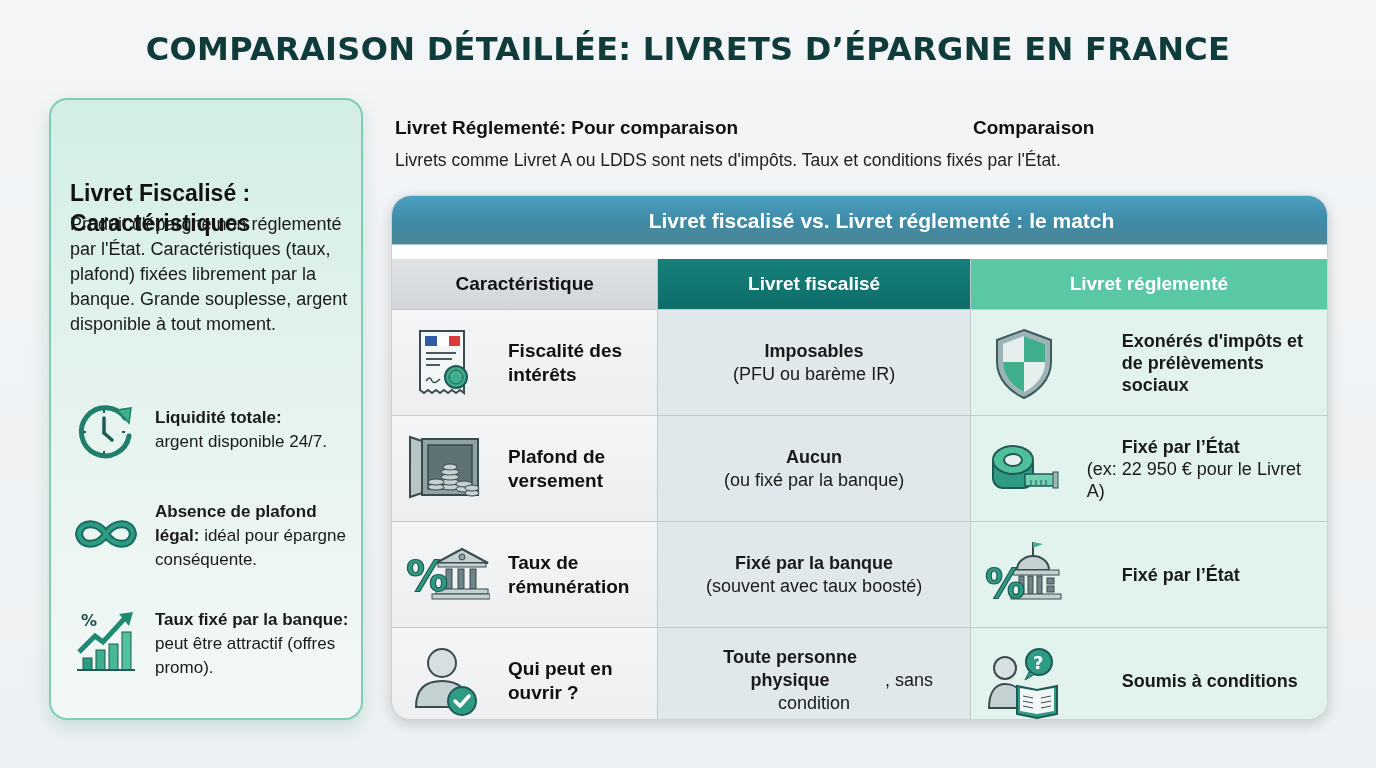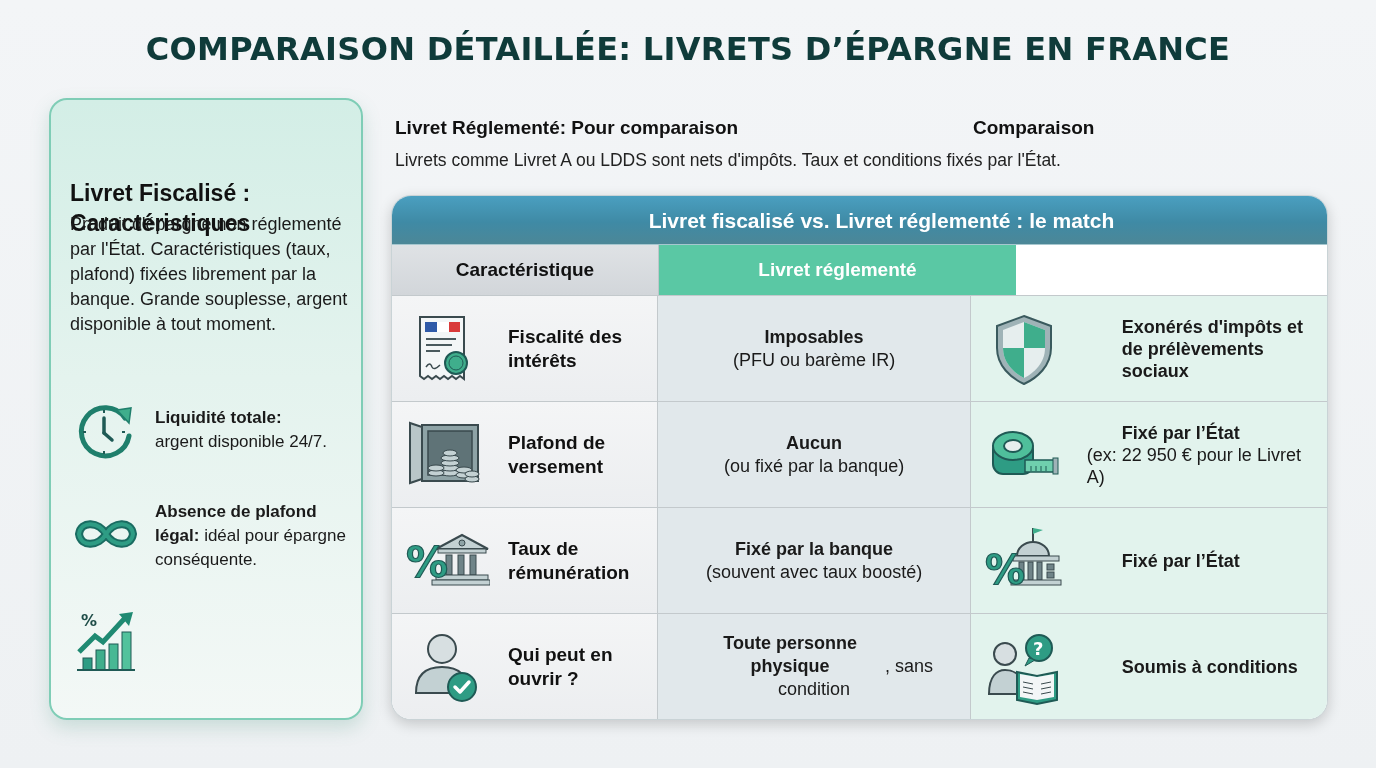--- a/index.html
+++ b/index.html
@@ -54,21 +54,21 @@
     box-shadow: 0 4px 14px rgba(0,0,0,0.18);
     border: 1px solid #c9d3d6;
     background: #fff;
   }
   .tbl-banner {
     height: 49px; background: linear-gradient(180deg, #4a9fc0 0%, #3f8aa5 55%, #4c8797 100%);
     color: #fff; font-weight: 700; font-size: 21px; text-align: center; line-height: 50px;
     border-bottom: 1px solid #a6c7cf;
     padding-left: 44px;
   }
-  .tbl-head { display: flex; height: 50px; }
+  .tbl-head { display: flex; height: 50px; margin-top: 14px; }
   .tbl-head div {
     display: flex; align-items: center; justify-content: center;
     font-weight: 700; font-size: 19px;
   }
   .h-car { width: 267px; background: linear-gradient(180deg,#dfe2e5,#d2d6da); color: #111; border-right: 1px solid #bfc6ca; }
   .h-fis { width: 313px; background: linear-gradient(180deg,#16807a,#0e6d69); color: #fff; border-right: 1px solid #bfc6ca; }
   .h-reg { width: 357px; background: #5ac8a4; color: #fff; }
   .tbl-row { display: flex; height: 106px; border-top: 1px solid #c3c9cc; }
   .c-car {
     width: 267px; background: linear-gradient(180deg,#f4f5f6,#eceef0);
@@ -140,31 +140,36 @@
         <text x="8" y="18" font-size="16" font-weight="700" fill="#1f4d48" font-family="DejaVu Sans, sans-serif">%</text>
         <rect x="10" y="50" width="9" height="12" fill="#2e9c84" stroke="#1f5a55"></rect>
         <rect x="23" y="42" width="9" height="20" fill="#3fae8c" stroke="#1f5a55"></rect>
         <rect x="36" y="36" width="9" height="26" fill="#48b894" stroke="#1f5a55"></rect>
         <rect x="49" y="24" width="9" height="38" fill="#52c29c" stroke="#1f5a55"></rect>
         <line x1="4" y1="62" x2="62" y2="62" stroke="#1f5a55" stroke-width="2"></line>
         <polyline points="6,44 22,28 30,34 52,10" fill="none" stroke="#1f8a72" stroke-width="5"></polyline>
         <path d="M46 6 L60 4 L56 18 Z" fill="#1f8a72"></path>
       </svg>
     </span>
+    <div class="ftext">
+      <b>Taux fixé par la banque:</b>
+      <span>peut être attractif (offres promo).</span>
+    </div>
   </div>
 </div>
 
 <div class="reg-title">Livret Réglementé: Pour comparaison</div>
 <div class="cmp-title">Comparaison</div>
 <div class="reg-desc">Livrets comme Livret A ou LDDS sont nets d'impôts. Taux et conditions fixés par l'État.</div>
 
 <div class="table-card">
   <div class="tbl-banner">Livret fiscalisé vs. Livret réglementé : le match</div>
   <div class="tbl-head">
     <div class="h-car">Caractéristique</div>
+    <div class="h-fis">Livret fiscalisé</div>
     <div class="h-reg">Livret réglementé</div>
   </div>
 
   <div class="tbl-row">
     <div class="c-car">
       <span class="cicon">
         <svg width="76" height="76" viewBox="0 0 76 76">
           <path d="M14 6 H58 V68 L54 65 L50 68 L46 65 L42 68 L38 65 L34 68 L30 65 L26 68 L22 65 L18 68 L14 65 Z" fill="#f3f6f7" stroke="#3a4a4e" stroke-width="2"></path>
           <rect x="19" y="11" width="12" height="10" fill="#2f5aa8"></rect>
           <rect x="31" y="11" width="12" height="10" fill="#ffffff"></rect>

